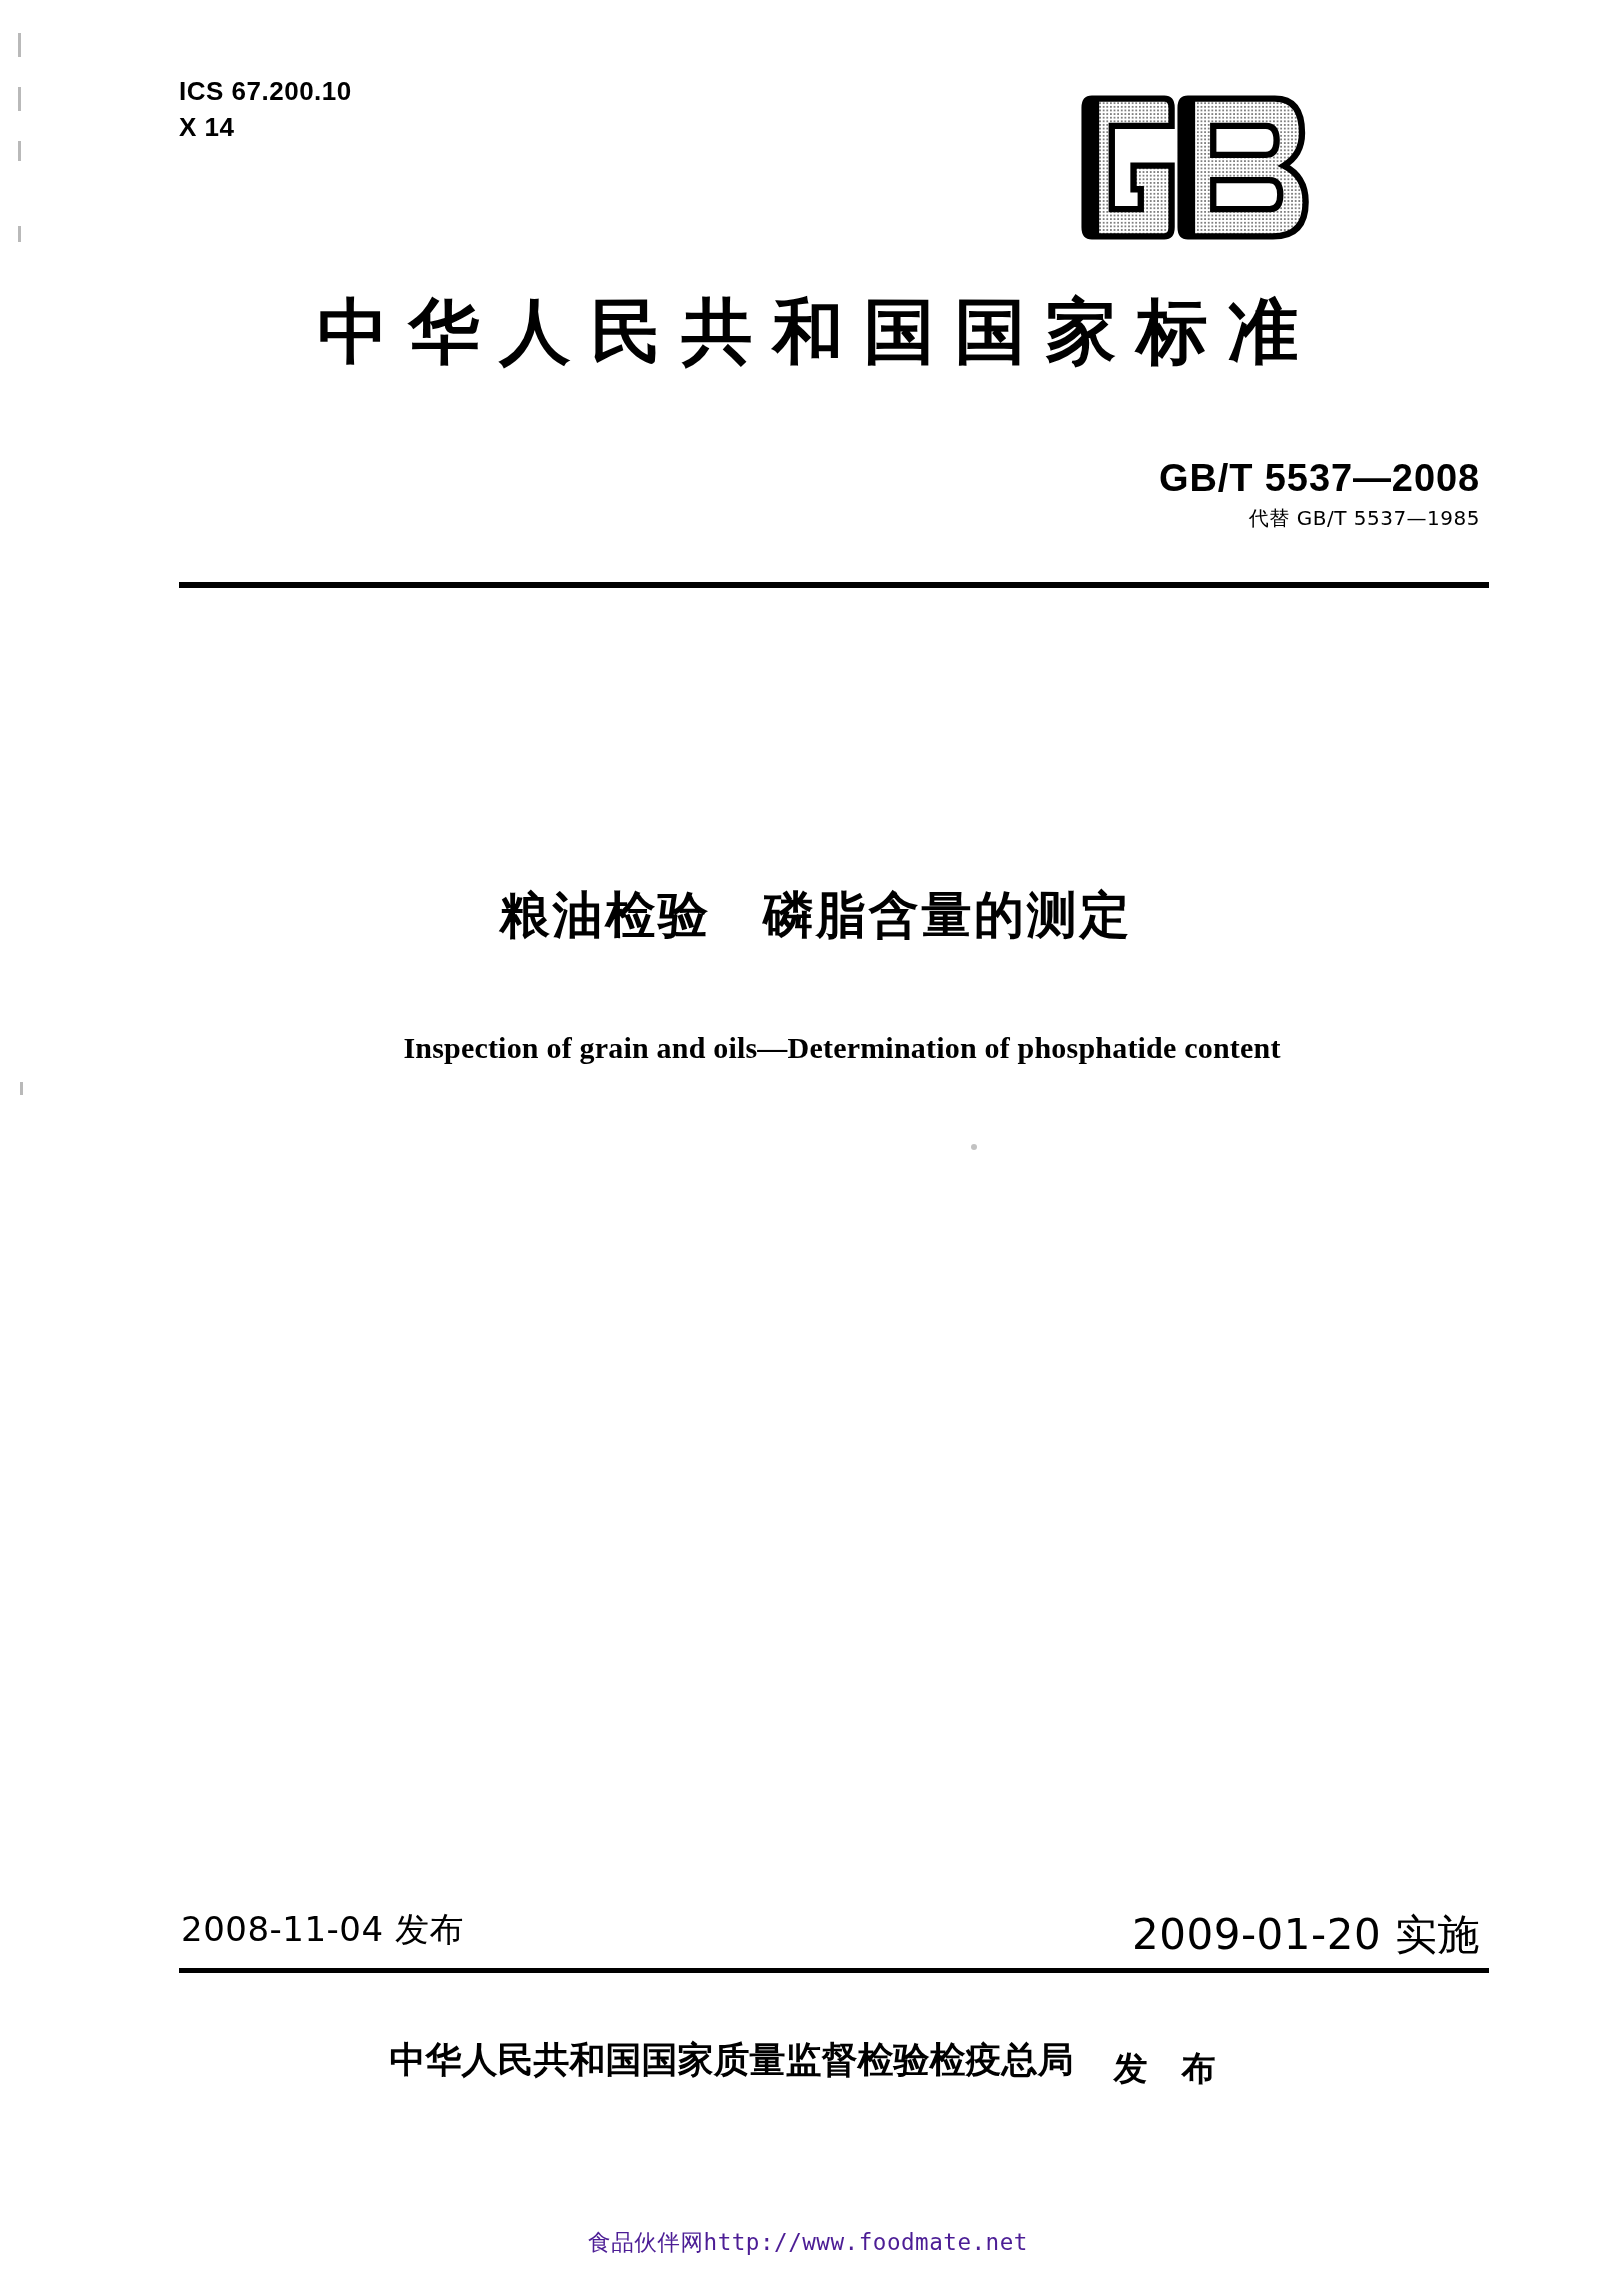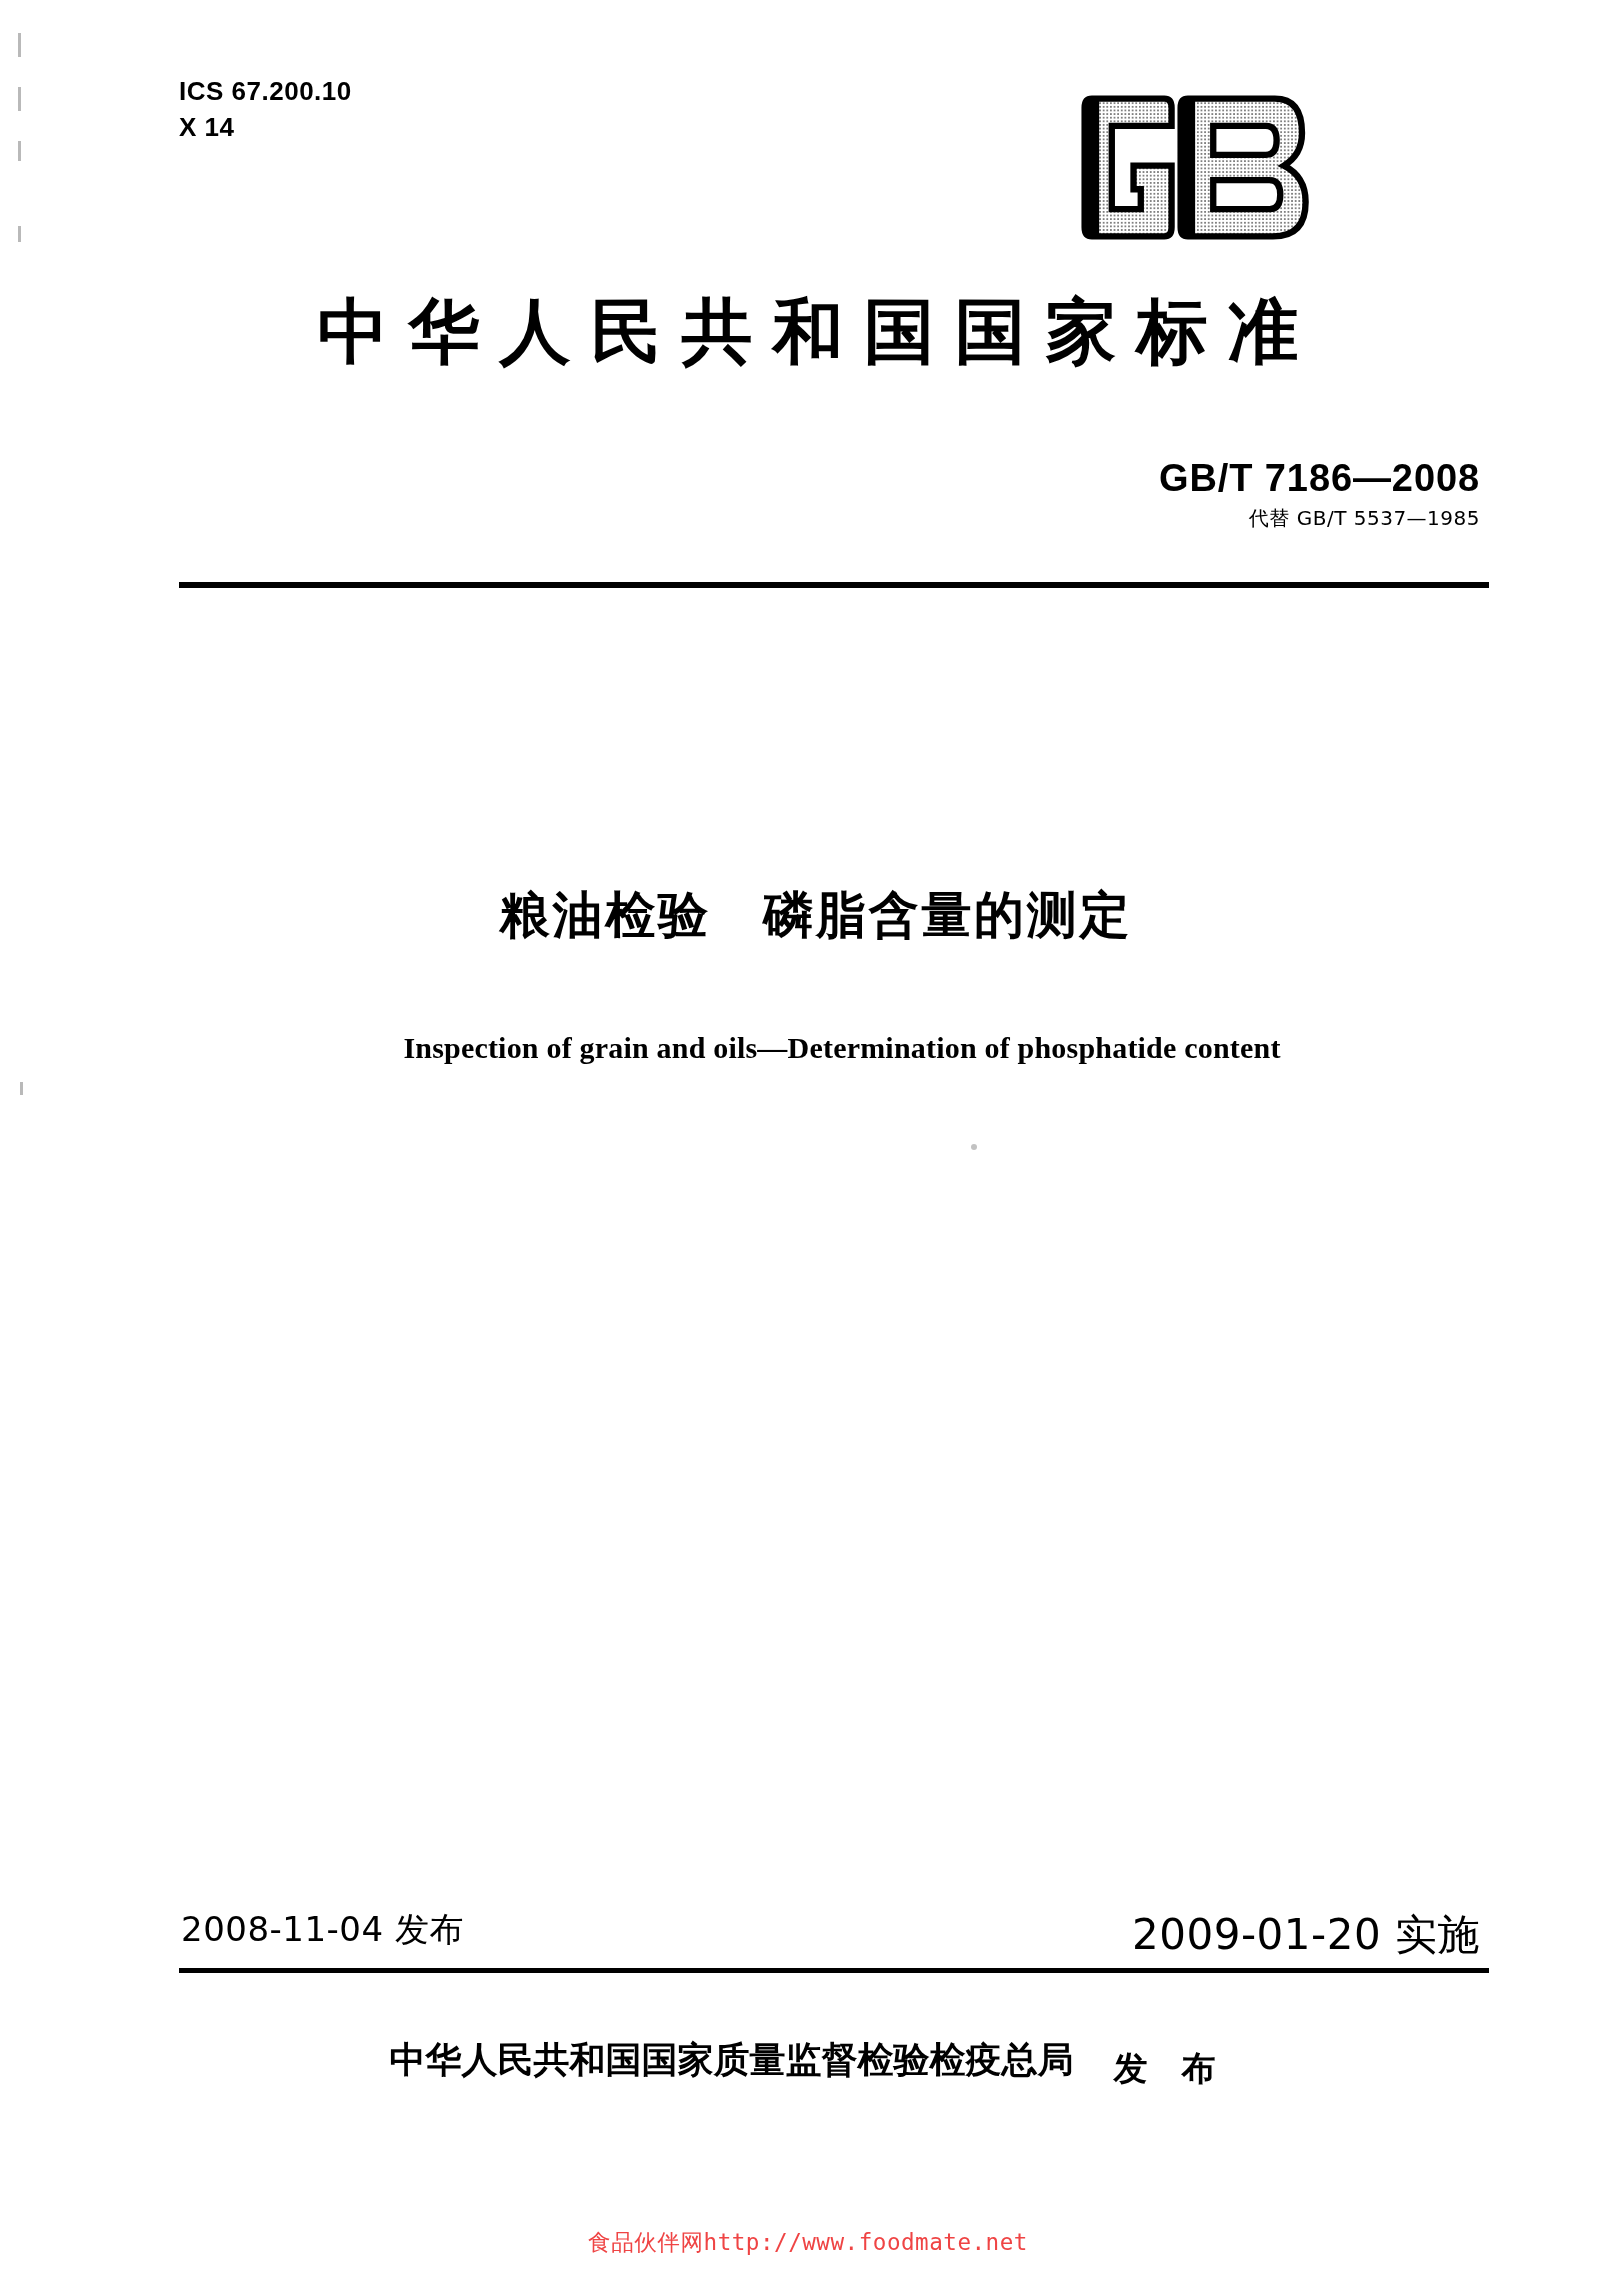--- a/index.html
+++ b/index.html
@@ -193,21 +193,21 @@
 
   
   .watermark {
     position: absolute;
     left: 0;
     top: 2227px;
     width: 1616px;
     text-align: center;
     font-family: "DejaVu Sans Mono", monospace;
     font-size: 22.6px;
-    color: #ef4444;
+    color: #4c1d95;
     letter-spacing: 0.5px;
   }
 </style>
 </head>
 <body>
 
 <div class="page">
 
   <div class="edge-mark" style="left:18px; top:33px; width:2.7px; height:23.5px;"></div>
   <div class="edge-mark" style="left:18px; top:87px; width:2.7px; height:23.5px;"></div>
@@ -239,21 +239,21 @@
                  M146 94 V126 H208 Q220 126 220 110 Q220 94 208 94 Z" fill="url(#hatch)" stroke="#000" stroke-width="7" fill-rule="evenodd"></path>
       </g>
 
       <rect x="4" y="4" width="16" height="152" fill="#000"></rect>
       <rect x="110" y="4" width="16" height="152" fill="#000"></rect>
     </svg>
   </div>
 
   <div class="cn-main-title">中华人民共和国国家标准</div>
 
-  <div class="std-no">GB/T 7186—2008</div>
+  <div class="std-no">GB/T 5537—2008</div>
   <div class="std-replaces">代替 GB/T 5537—1985</div>
 
   <div class="rule-thick"></div>
   <div class="rule-thin-bottom"></div>
 
   <div class="doc-title-cn">粮油检验　磷脂含量的测定</div>
   <div class="doc-title-en">Inspection of grain and oils—Determination of phosphatide content</div>
 
   <div class="speck"></div>
 

